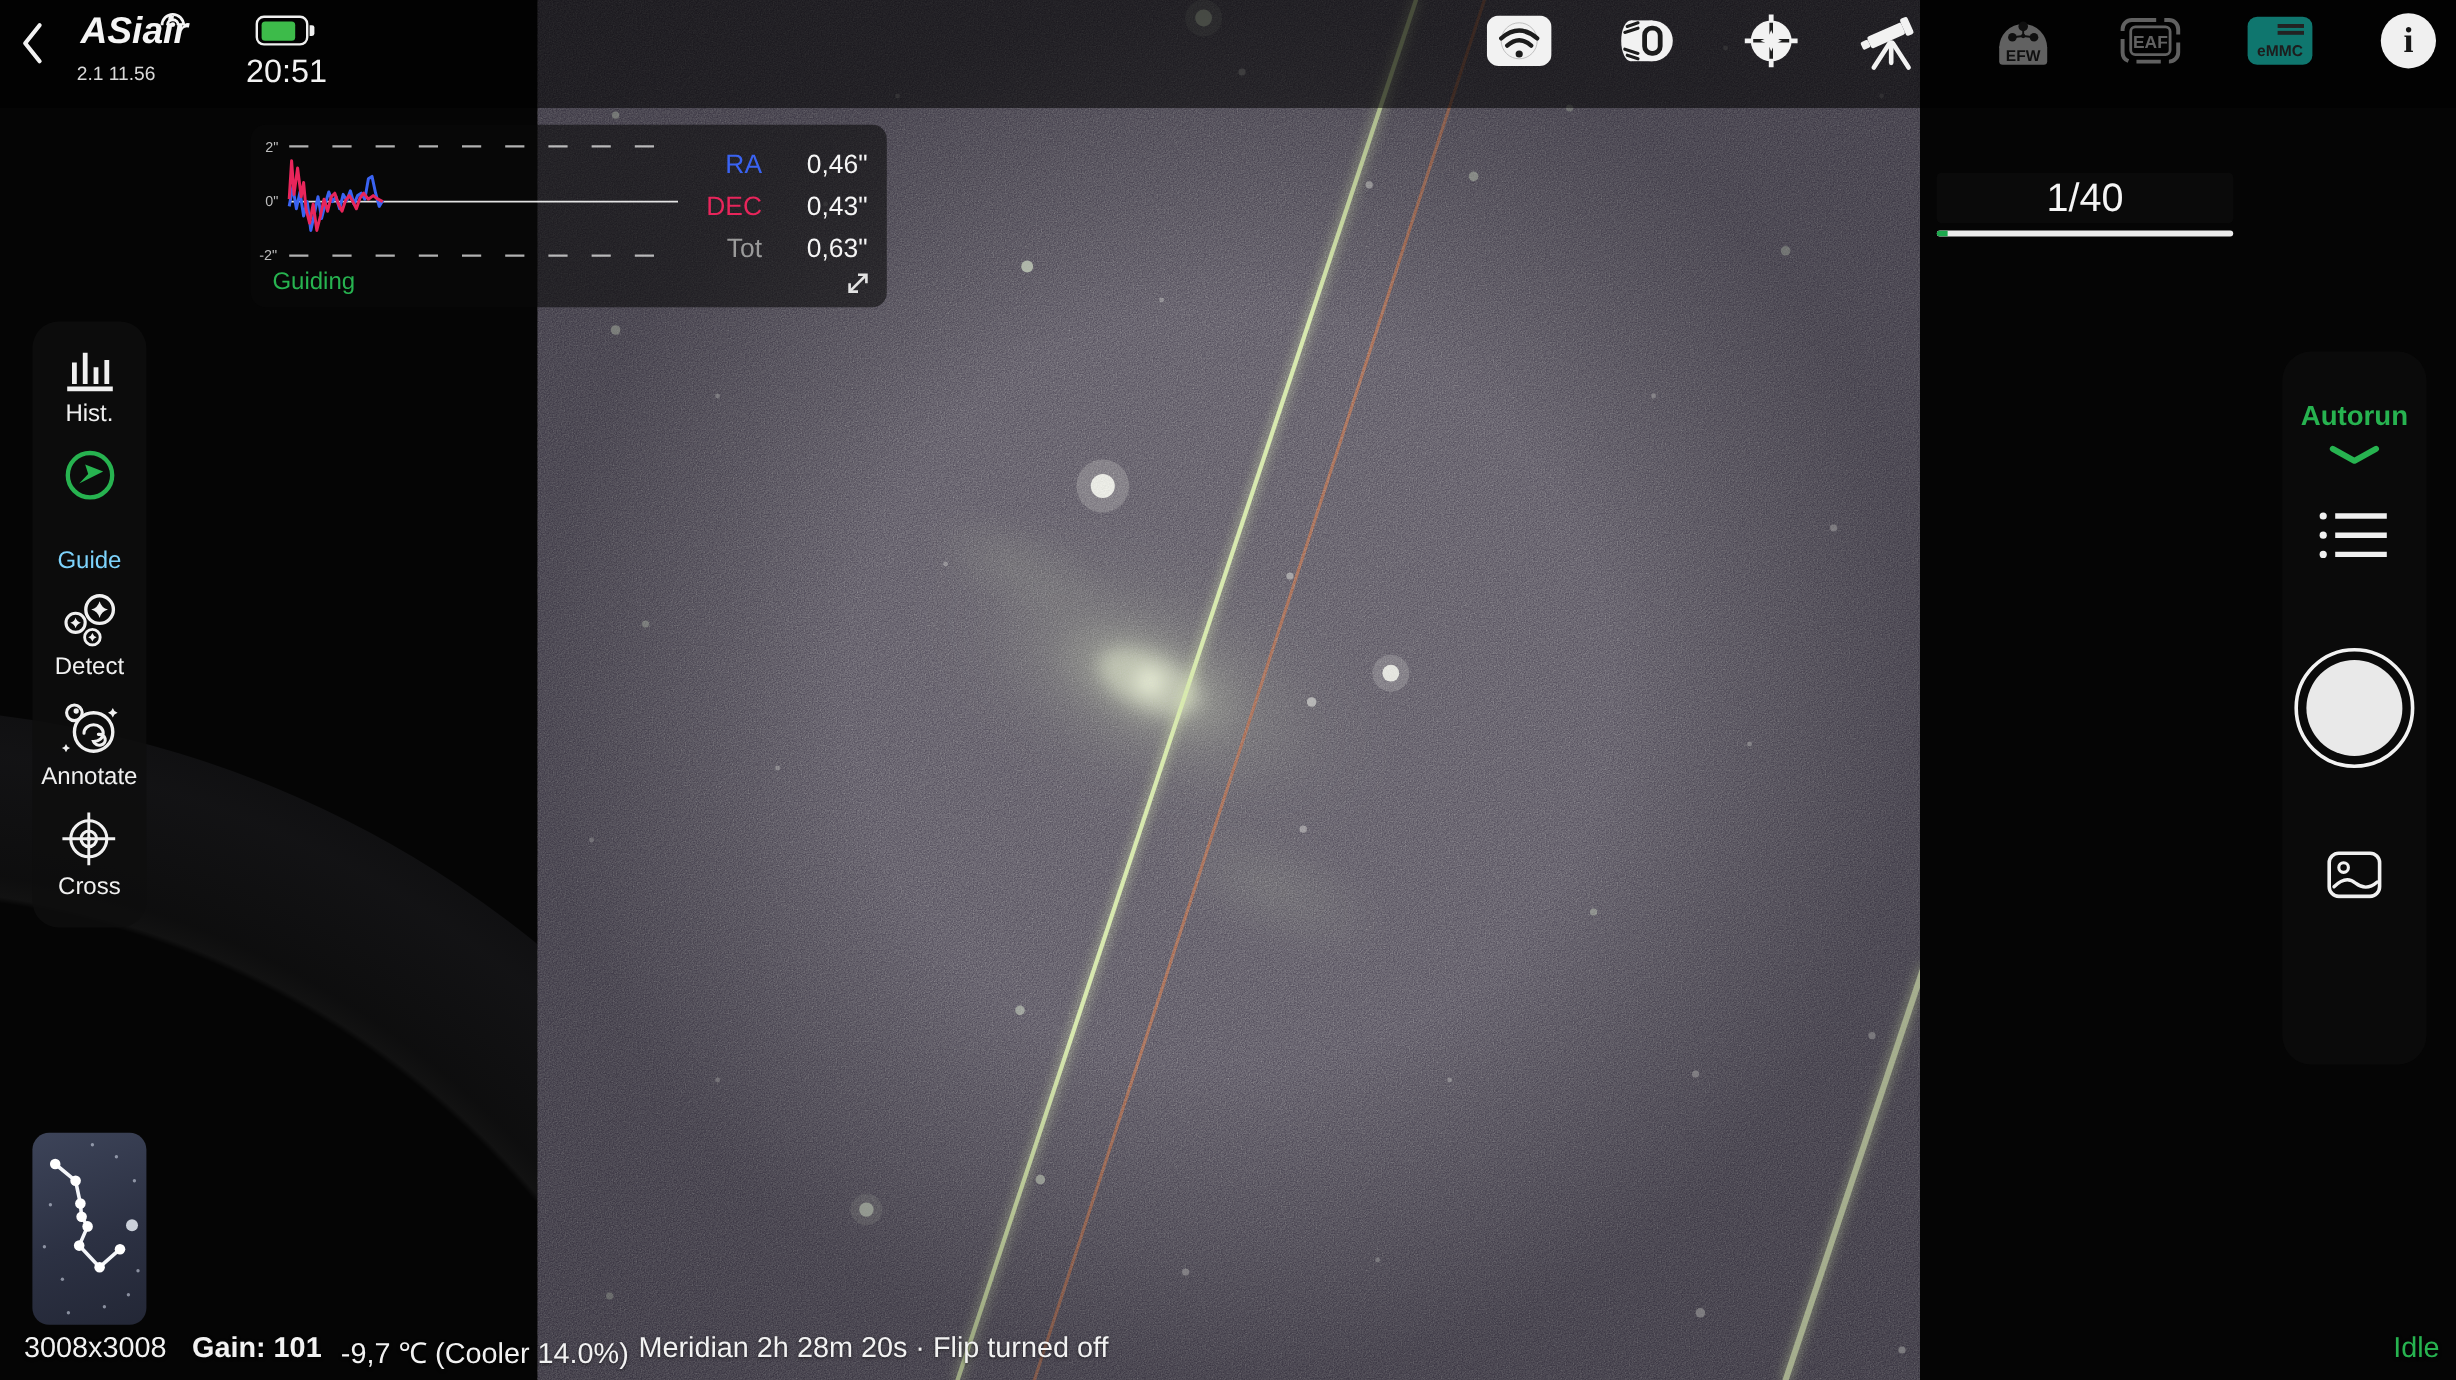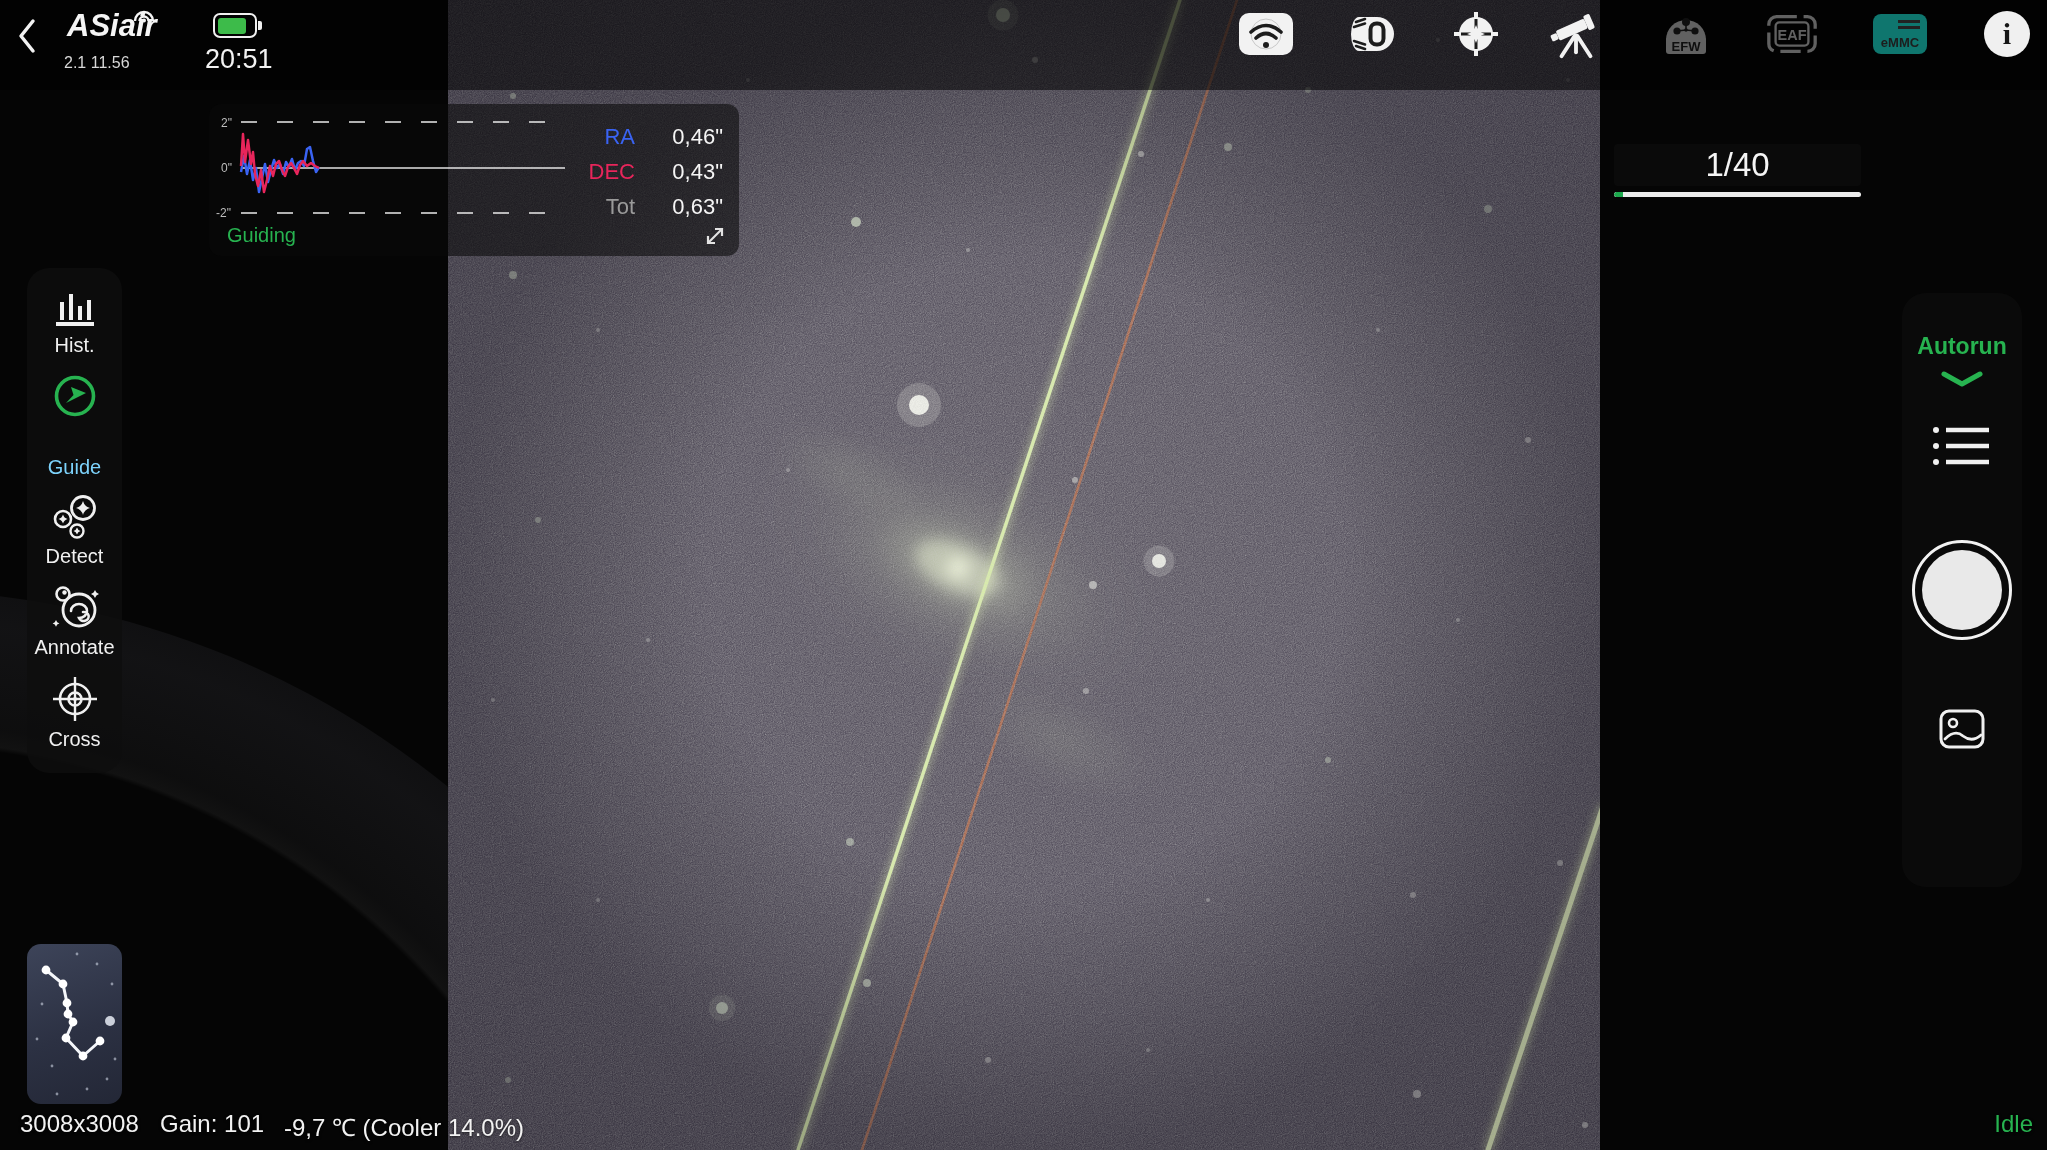--- a/index.html
+++ b/index.html
@@ -56,21 +56,21 @@
   .expand-ic{position:absolute;right:13px;bottom:9px;cursor:pointer;}
 
   
   .counter-box{position:absolute;left:1614px;top:144px;width:247px;height:42px;background:rgba(12,12,12,0.85);
      border-radius:4px;color:#f5f5f5;font-size:33px;text-align:center;line-height:42px;}
   .progress{position:absolute;left:1614px;top:192px;width:247px;height:5px;background:#ececec;border-radius:3px;overflow:hidden;}
   .progress-fill{height:100%;background:#1da94e;border-radius:3px 0 0 3px;}
 
   
   .sidebar{position:absolute;left:27px;top:268px;width:95px;height:505px;background:rgba(14,14,14,0.80);
-     border-radius:22px;display:flex;flex-direction:column;justify-content:space-evenly;padding:6px 0;}
+     border-radius:22px;display:flex;flex-direction:column;justify-content:space-evenly;align-items:center;padding:6px 0;}
   .side-item{display:flex;flex-direction:column;align-items:center;gap:6px;cursor:pointer;}
   .side-item .lbl{font-size:20px;color:#f0f0f0;}
   .side-item.active .lbl{color:#7dd3fc;margin-top:32px;}
 
   
   .right-panel{position:absolute;left:1902px;top:293px;width:120px;height:594px;background:rgba(12,12,12,0.85);border-radius:24px;}
   .autorun{position:absolute;left:0;width:120px;top:40px;text-align:center;font-size:23px;font-weight:700;color:#27b350;cursor:pointer;}
   .autorun-chev{position:absolute;left:36px;top:76px;cursor:pointer;}
   .seq-list{position:absolute;left:29px;top:131px;cursor:pointer;}
   .shutter{position:absolute;left:10px;top:247px;width:100px;height:100px;border:3.5px solid #f2f2f2;border-radius:50%;
@@ -78,21 +78,21 @@
   .shutter-inner{width:80px;height:80px;border-radius:50%;background:#e9e9e9;}
   .gallery{position:absolute;left:37px;top:416px;cursor:pointer;}
 
   
   .const-thumb{position:absolute;left:27px;top:944px;width:95px;height:160px;border-radius:14px;overflow:hidden;
      background:linear-gradient(160deg,#3d4459 0%,#2c3143 55%,#232736 100%);cursor:pointer;}
 
   
   .status-bar{position:absolute;left:0;bottom:0;width:2047px;height:48px;font-size:24px;color:#f2f2f2;}
   .status-bar span{position:absolute;top:8px;text-shadow:0 1px 3px rgba(0,0,0,0.65);white-space:nowrap;}
-  .st-res{left:20px;} .st-gain{left:160px;} .st-temp{left:284px;} .st-mer{left:532px;}
+  .st-res{left:20px;} .st-gain{left:160px;font-weight:bold;} .st-temp{left:284px;} .st-mer{left:532px;}
   .st-idle{right:14px;color:#27b350;}
 </style>
 </head>
 <body>
 
 <div class="stage">
   <div class="bg-arc arc-left"></div>
   <div class="bg-arc arc-right"></div>
 
   <div class="astro-image">
@@ -436,15 +436,16 @@
         <circle cx="56" cy="112" r="4.4" fill="#ffffff"></circle>
         <circle cx="73" cy="97" r="4.4" fill="#ffffff"></circle>
         <circle cx="83" cy="77" r="5" fill="#e8ecf4" opacity="0.85"></circle>
       </svg>
   </div>
 
   <footer class="status-bar">
     <span class="st-res">3008x3008</span>
     <span class="st-gain">Gain: 101</span>
     <span class="st-temp">-9,7 ℃ (Cooler 14.0%)</span>
+    <span class="st-mer">Meridian 2h 28m 20s · Flip turned off</span>
     <span class="st-idle">Idle</span>
   </footer>
 </div>
 
 </body></html>

